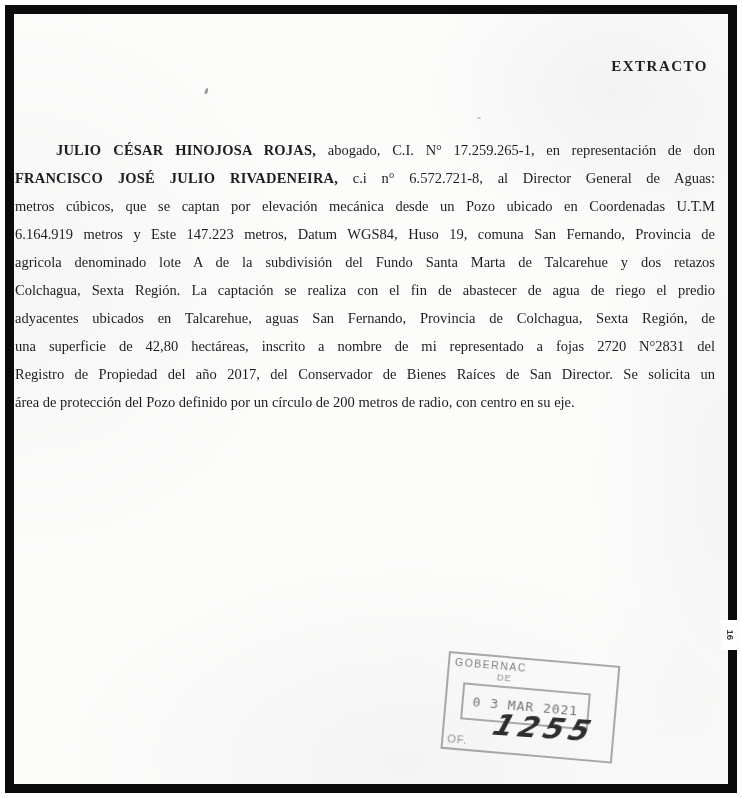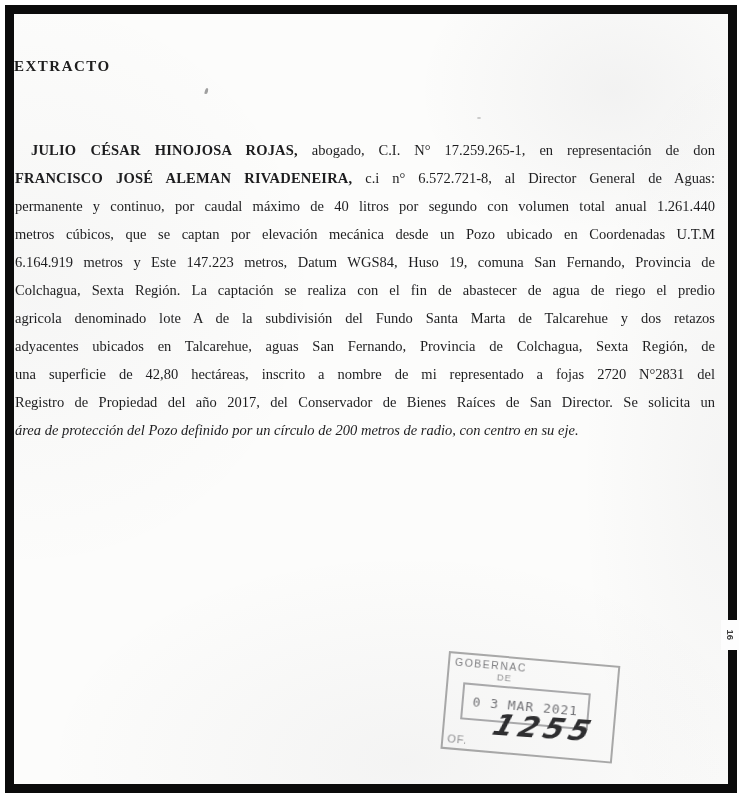--- a/index.html
+++ b/index.html
@@ -23,41 +23,41 @@
       radial-gradient(ellipse 280px 220px at 84% 10%, rgba(60,60,70,0.05), transparent 70%),
       radial-gradient(ellipse 420px 420px at 2% 35%, rgba(60,60,70,0.03), transparent 70%),
       radial-gradient(ellipse 520px 300px at 55% 97%, rgba(60,60,70,0.045), transparent 70%),
       radial-gradient(ellipse 200px 600px at 99% 60%, rgba(60,60,70,0.04), transparent 70%),
       #fcfcfb;
   }
   .title {
     position: absolute;
     top: 44px; left: 0; right: 20px;
     margin: 0;
-    text-align: left;
+    text-align: right;
     font-size: 15px;
     font-weight: bold;
     letter-spacing: 1.5px;
     color: #1e1e1e;
   }
   .paragraph {
     position: absolute;
     top: 122px; left: 1px; right: 13px;
     color: #1d1d1f;
     font-size: 14.5px;
   }
   .line {
     line-height: 28px;
     height: 28px;
     text-align: justify;
     text-align-last: justify;
     white-space: nowrap;
   }
-  .line.indent { padding-left: 16px; }
-  .line.last { text-align-last: left; font-style: italic; }
+  .line.indent { padding-left: 41px; }
+  .line.last { text-align-last: left; }
   .line .b { font-weight: bold; letter-spacing: 0.2px; }
   
   .stamp {
     position: absolute;
     left: 435px; top: 637px;
     width: 168px; height: 94px;
     border: 2px solid rgba(125,125,125,0.65);
     transform: rotate(5deg);
     transform-origin: 0 0;
     color: #8a8a8a;
@@ -146,26 +146,25 @@
 </head>
 <body>
 
 <div class="frame">
   <div class="paper">
 
     <h1 class="title">EXTRACTO</h1>
 
     <div class="paragraph">
       <div class="line indent"><span class="b">JULIO CÉSAR HINOJOSA ROJAS,</span><span> abogado, C.I. N° 17.259.265-1, en representación de don</span></div>
-      <div class="line"><span class="b">FRANCISCO JOSÉ ALEMAN RIVADENEIRA,</span><span> c.i n° 6.572.721-8, al Director General de Aguas:</span></div>
-      <div class="line"><span class="b"></span><span>permanente y continuo, por caudal máximo de 40 litros por segundo con volumen total anual 1.261.440</span></div>
+      <div class="line"><span class="b">FRANCISCO JOSÉ JULIO RIVADENEIRA,</span><span> c.i n° 6.572.721-8, al Director General de Aguas:</span></div>
       <div class="line"><span class="b"></span><span>metros cúbicos, que se captan por elevación mecánica desde un Pozo ubicado en Coordenadas U.T.M</span></div>
       <div class="line"><span class="b"></span><span>6.164.919 metros y Este 147.223 metros, Datum WGS84, Huso 19, comuna San Fernando, Provincia de</span></div>
+      <div class="line"><span class="b"></span><span>agricola denominado lote A de la subdivisión del Fundo Santa Marta de Talcarehue y dos retazos</span></div>
       <div class="line"><span class="b"></span><span>Colchagua, Sexta Región. La captación se realiza con el fin de abastecer de agua de riego el predio</span></div>
-      <div class="line"><span class="b"></span><span>agricola denominado lote A de la subdivisión del Fundo Santa Marta de Talcarehue y dos retazos</span></div>
       <div class="line"><span class="b"></span><span>adyacentes ubicados en Talcarehue, aguas San Fernando, Provincia de Colchagua, Sexta Región, de</span></div>
       <div class="line"><span class="b"></span><span>una superficie de 42,80 hectáreas, inscrito a nombre de mi representado a fojas 2720 N°2831 del</span></div>
       <div class="line"><span class="b"></span><span>Registro de Propiedad del año 2017, del Conservador de Bienes Raíces de San Director. Se solicita un</span></div>
       <div class="line last"><span class="b"></span><span>área de protección del Pozo definido por un círculo de 200 metros de radio, con centro en su eje.</span></div>
     </div>
 
     <div class="stamp">
       <div class="stamp-org1">GOBERNAC</div>
       <div class="stamp-org2">DE</div>
       <div class="stamp-datebox">

